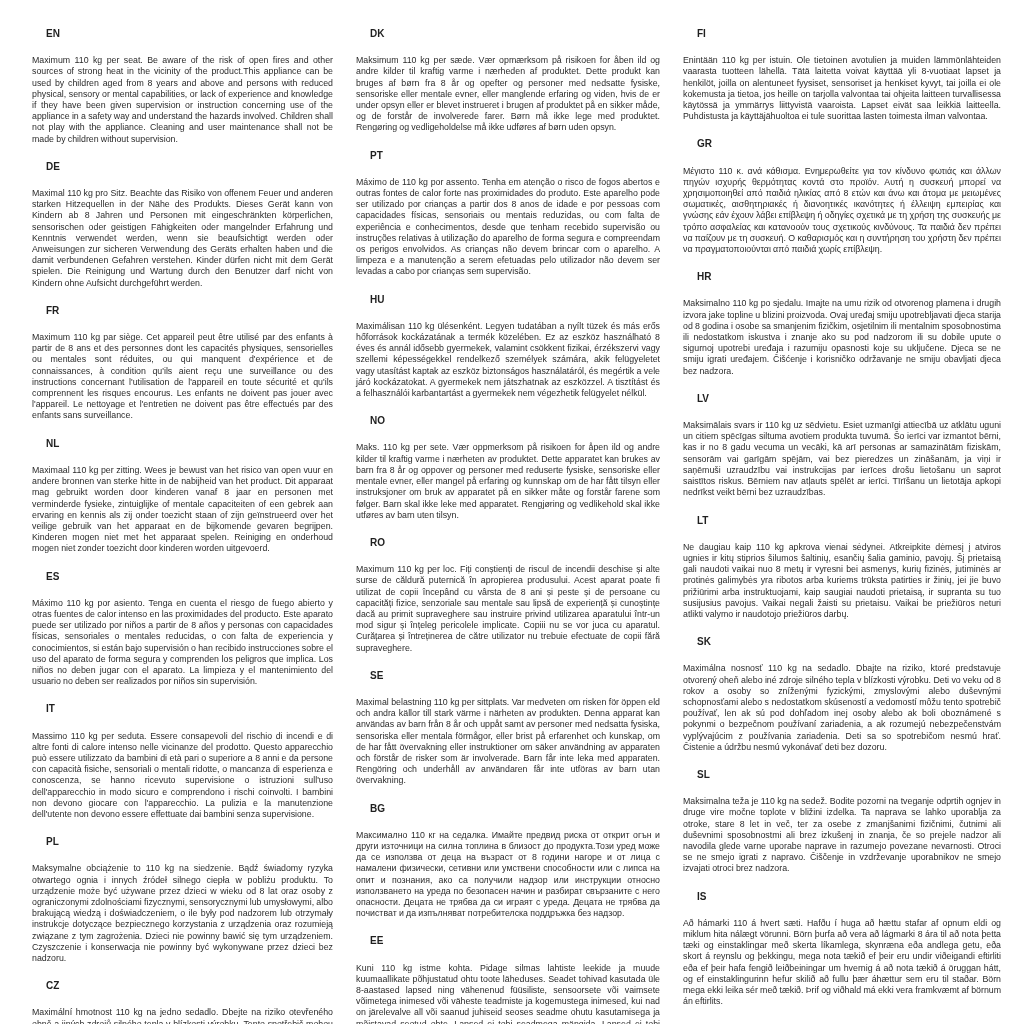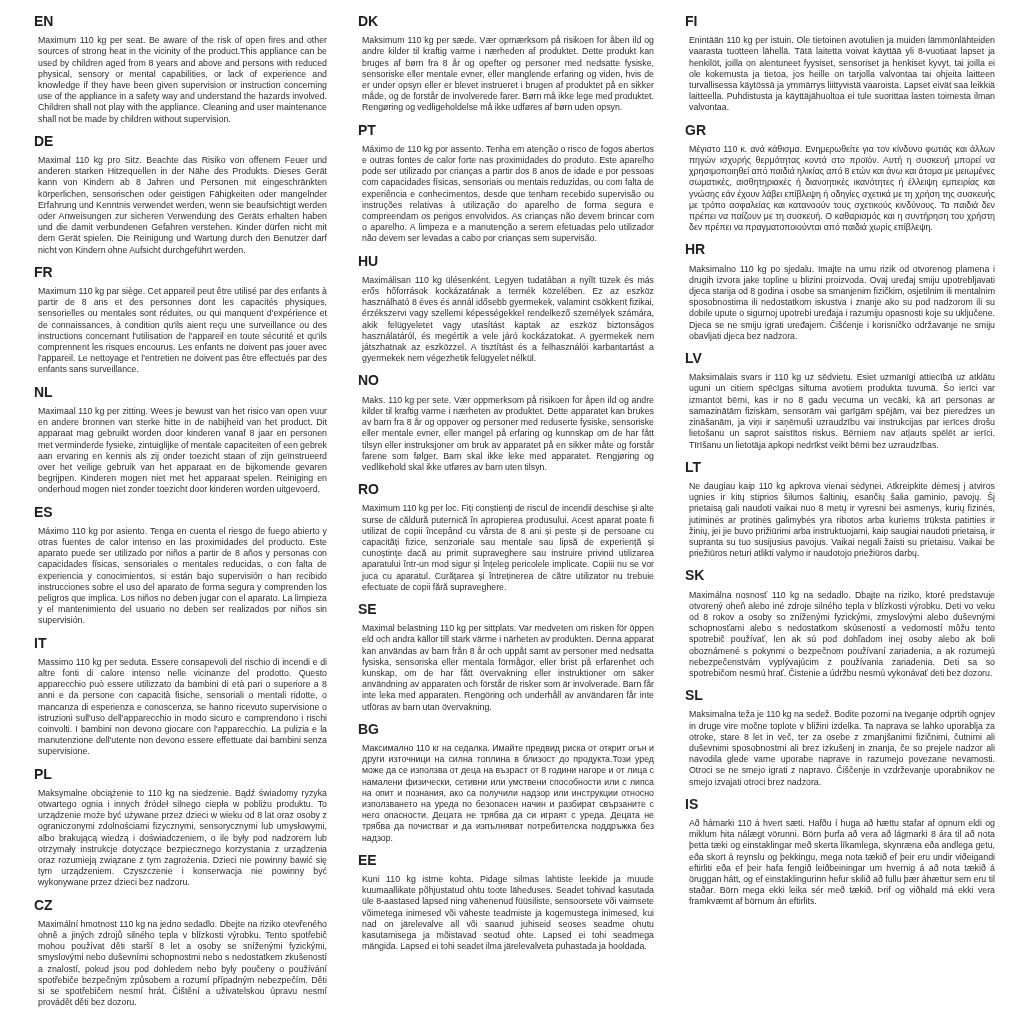--- a/index.html
+++ b/index.html
@@ -15,28 +15,28 @@
     column-gap: 19px;
     font-family: "Liberation Sans", sans-serif;
     color: #2b2b2b;
   }
   .col { box-sizing: border-box; }
   .col-1 { width: 305px; }
   .col-2 { width: 308px; }
   .col-3 { width: 322px; }
   .block { margin: 0 0 11px 0; }
   .block h3 {
-    margin: 4px;
-    font-size: 14px;
+    margin: 16px;
+    font-size: 10px;
     line-height: 11.2px;
     font-weight: 700;
     color: #1f1f1f;
   }
   .block p {
-    margin: 8px;
+    margin: 2px;
     font-size: 8.8px;
     line-height: 11.2px;
     text-align: justify;
     hyphens: auto;
     -webkit-hyphens: auto;
     word-spacing: -0.2px;
   }
 </style>
 </head>
 <body>

